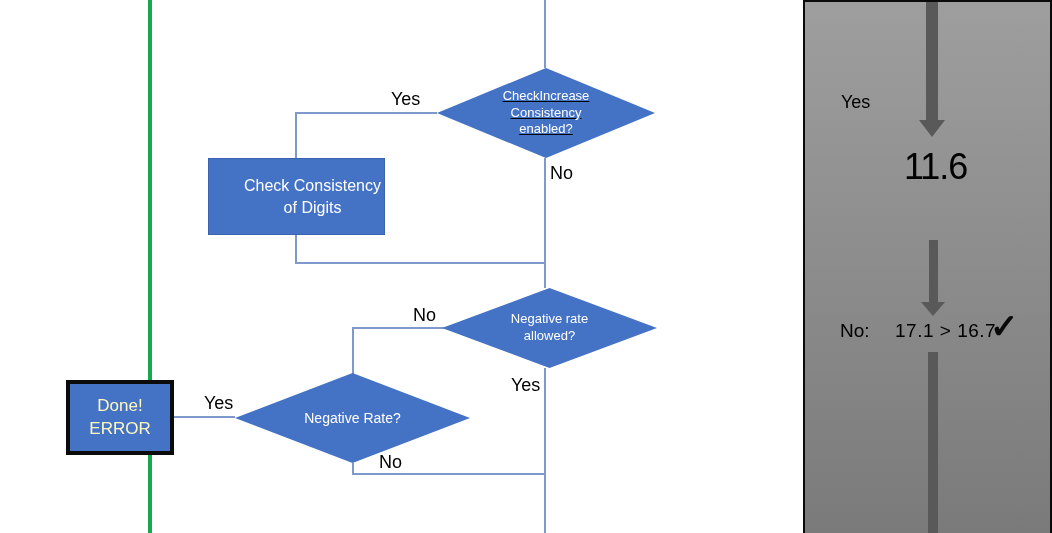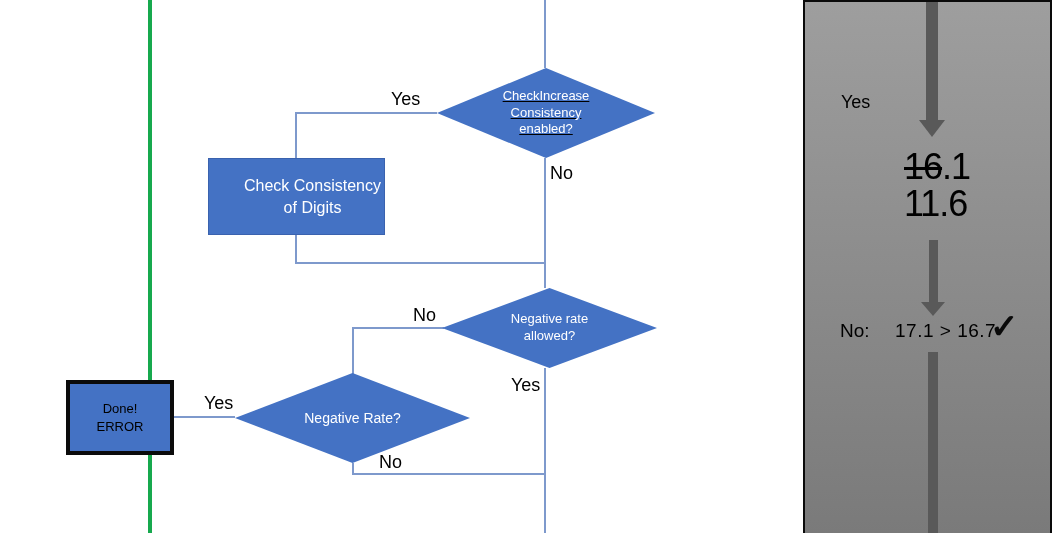--- a/index.html
+++ b/index.html
@@ -67,22 +67,22 @@
 
   .done-box {
     position: absolute;
     left: 66px; top: 380px; width: 108px; height: 75px;
     background: #4472c4;
     border: 4px solid #0b0b0b;
     display: flex; align-items: center; justify-content: center;
     z-index: 5;
   }
   .done-box .shape-text {
-    color: #000000; text-align: center; white-space: pre-line;
-    font-size: 13px; line-height: 1.35;
+    color: #fef9c3; text-align: center; white-space: pre-line;
+    font-size: 17px; line-height: 1.35;
   }
 
   #diamond1 { left: 437px; top: 68px;  width: 218px; height: 90px; text-decoration: underline; }
   #diamond2 { left: 442px; top: 288px; width: 215px; height: 80px; }
   #diamond3 { left: 235px; top: 373px; width: 235px; height: 90px; }
   #diamond3 .shape-text { font-size: 14px; }
 
   
   .panel {
     position: absolute;
@@ -196,21 +196,20 @@
   <div class="panel">
     <div class="panel-inner">
 
       <div class="arrow-shaft" id="arrow1-shaft"></div>
       <div class="arrow-head" id="arrow1-head"></div>
 
       <span class="panel-yes">Yes</span>
 
 
       <div class="value-block">
-        <div><span class="struck">16</span><span>.1</span></div>
         <div>11.6</div>
       </div>
 
       <div class="arrow-shaft" id="arrow2-shaft"></div>
       <div class="arrow-head" id="arrow2-head"></div>
 
       <div class="result-row">
         <span class="result-prefix">No:</span>
         <span class="result-comparison">17.1 &gt; 16.7</span>
         <span class="check-mark">✓</span>

